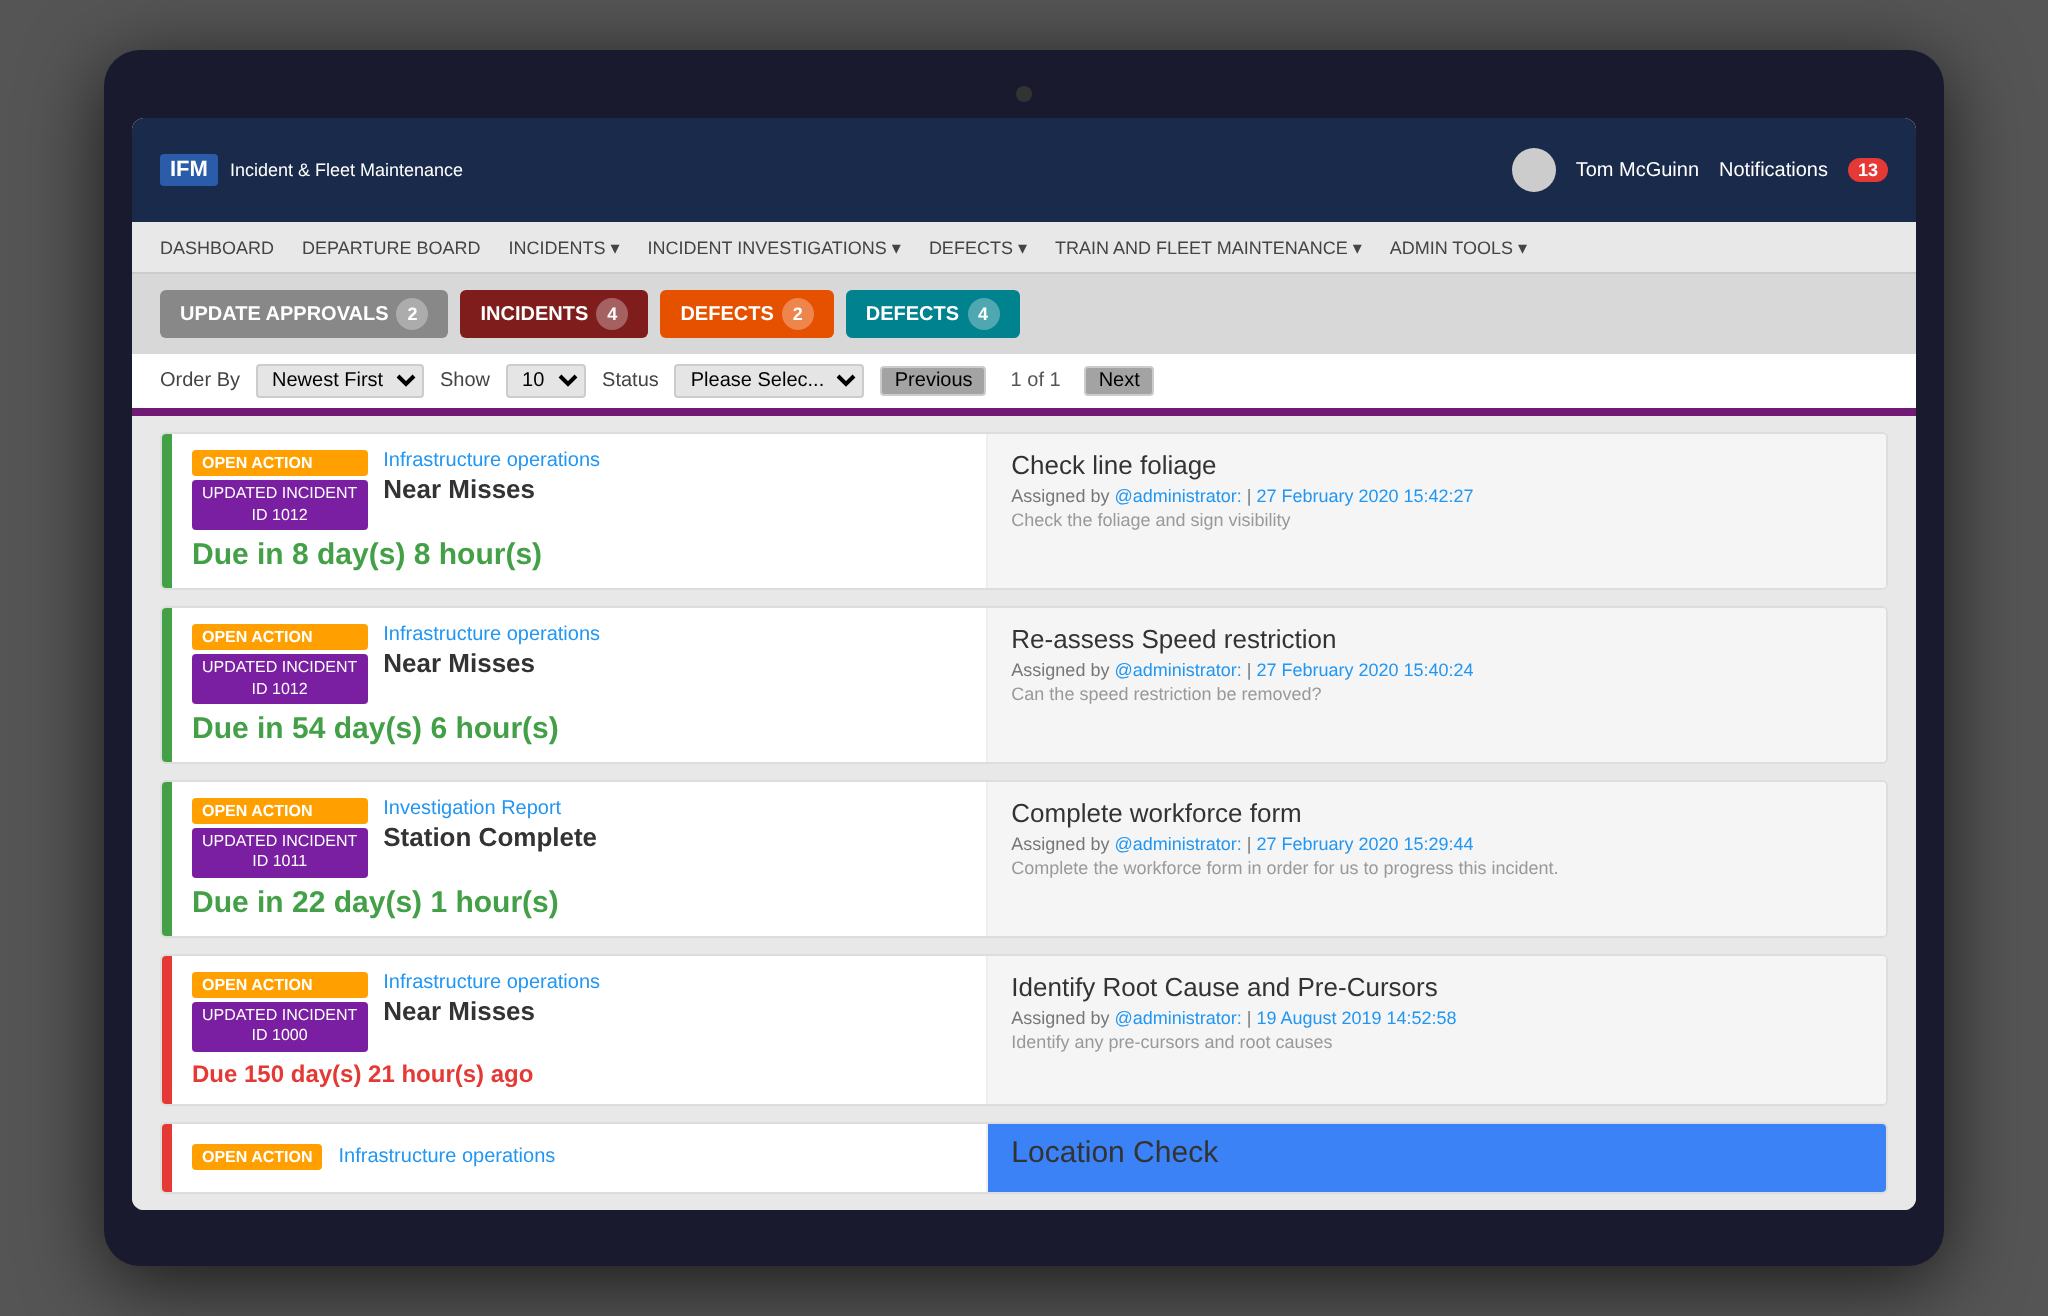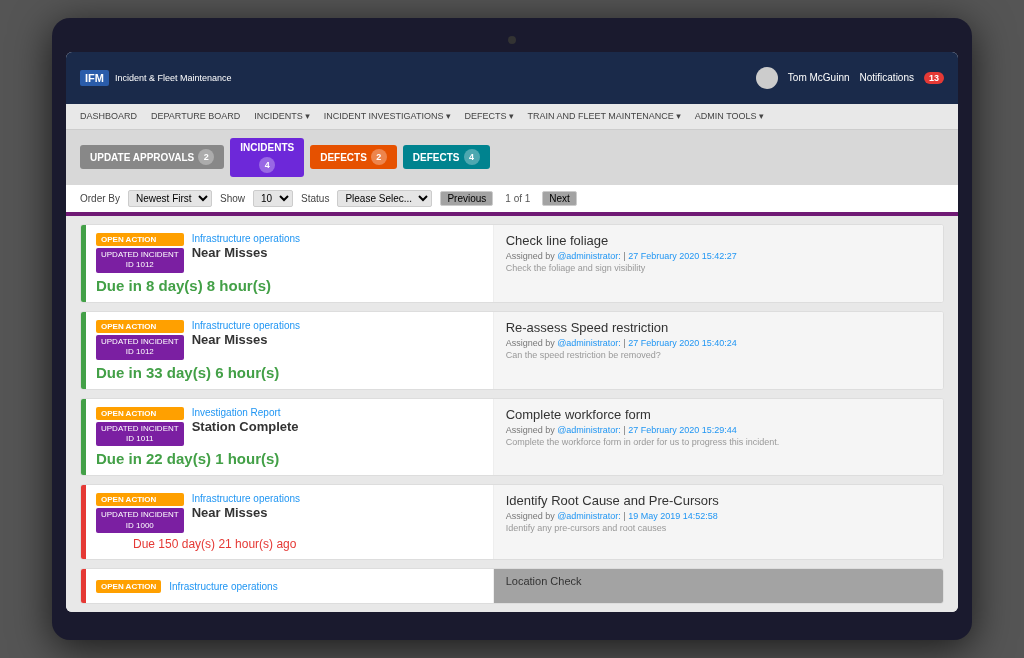--- a/index.html
+++ b/index.html
@@ -113,21 +113,21 @@
       align-items: center;
       gap: 4px;
       padding: 4px 10px;
       border-radius: 3px;
       font-size: 10px;
       font-weight: bold;
       cursor: pointer;
       border: none;
     }
     .tab-btn.gray { background: #888; color: white; }
-    .tab-btn.purple { background: #6d28d9; color: white; flex-direction: column; }
+    .tab-btn.purple { background: #7f1d1d; color: white; }
     .tab-btn.orange { background: #e65100; color: white; }
     .tab-btn.teal { background: #00838f; color: white; }
     .tab-count {
       background: rgba(255,255,255,0.3);
       border-radius: 50%;
       width: 16px; height: 16px;
       display: flex; align-items: center; justify-content: center;
       font-size: 9px;
     }
     
@@ -218,23 +218,22 @@
     }
     .card-due-green {
       color: #43a047;
       font-size: 15px;
       font-weight: bold;
       margin-top: 4px;
     }
     .card-due-red {
       color: #e53935;
       font-size: 12px;
-      font-weight: normal;
+      font-weight: bold;
       margin-top: 4px;
-      margin-left: 37px;
     }
     .card-right {
       flex: 1.1;
       padding: 8px 12px;
       background: #f5f5f5;
       border-left: 1px solid #eee;
     }
     .card-right-title {
       font-size: 13px;
       color: #333;
@@ -267,24 +266,24 @@
     .truncated-stripe { width: 5px; background: #e53935; flex-shrink: 0; }
     .truncated-content {
       padding: 6px 10px;
       display: flex;
       align-items: center;
       gap: 8px;
       flex: 1;
     }
     .truncated-right {
       flex: 1.1;
-      background: #a3a3a3;
+      background: #3b82f6;
       border-left: 1px solid #eee;
       padding: 6px 12px;
-      font-size: 11px;
+      font-size: 15px;
       color: #333;
     }
   </style>
 </head>
 <body>
 
 <div class="tablet-frame">
   <div class="tablet-camera"></div>
   <div class="screen">
 
@@ -382,21 +381,21 @@
             <div class="badge-row">
               <span class="badge-open-action">OPEN ACTION</span>
               <span class="badge-updated-incident" style="white-space:pre;">UPDATED INCIDENT
 ID 1012</span>
             </div>
             <div>
               <div class="card-category">Infrastructure operations</div>
               <div class="card-title">Near Misses</div>
             </div>
           </div>
-          <div class="card-due-green">Due in 33 day(s) 6 hour(s)</div>
+          <div class="card-due-green">Due in 54 day(s) 6 hour(s)</div>
         </div>
         <div class="card-right">
           <div class="card-right-title">Re-assess Speed restriction</div>
           <div class="card-assigned">
             Assigned by <span>@administrator:</span> | <span>27 February 2020 15:40:24</span>
           </div>
           <div class="card-desc">Can the speed restriction be removed?</div>
         </div>
       </div>
 
@@ -437,21 +436,21 @@
             <div>
               <div class="card-category">Infrastructure operations</div>
               <div class="card-title">Near Misses</div>
             </div>
           </div>
           <div class="card-due-red">Due 150 day(s) 21 hour(s) ago</div>
         </div>
         <div class="card-right">
           <div class="card-right-title">Identify Root Cause and Pre-Cursors</div>
           <div class="card-assigned">
-            Assigned by <span>@administrator:</span> | <span>19 May 2019 14:52:58</span>
+            Assigned by <span>@administrator:</span> | <span>19 August 2019 14:52:58</span>
           </div>
           <div class="card-desc">Identify any pre-cursors and root causes</div>
         </div>
       </div>
 
       <div class="truncated-card">
         <div class="truncated-stripe"></div>
         <div class="truncated-content">
           <span class="badge-open-action">OPEN ACTION</span>
           <span style="font-size:10px; color:#2196f3;">Infrastructure operations</span>

